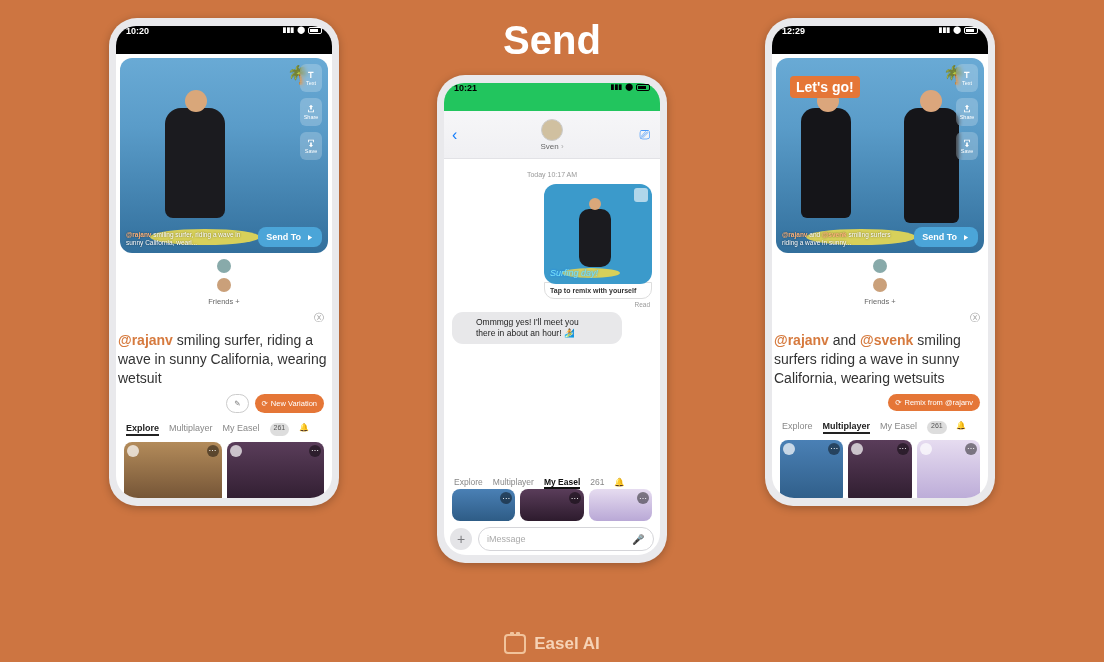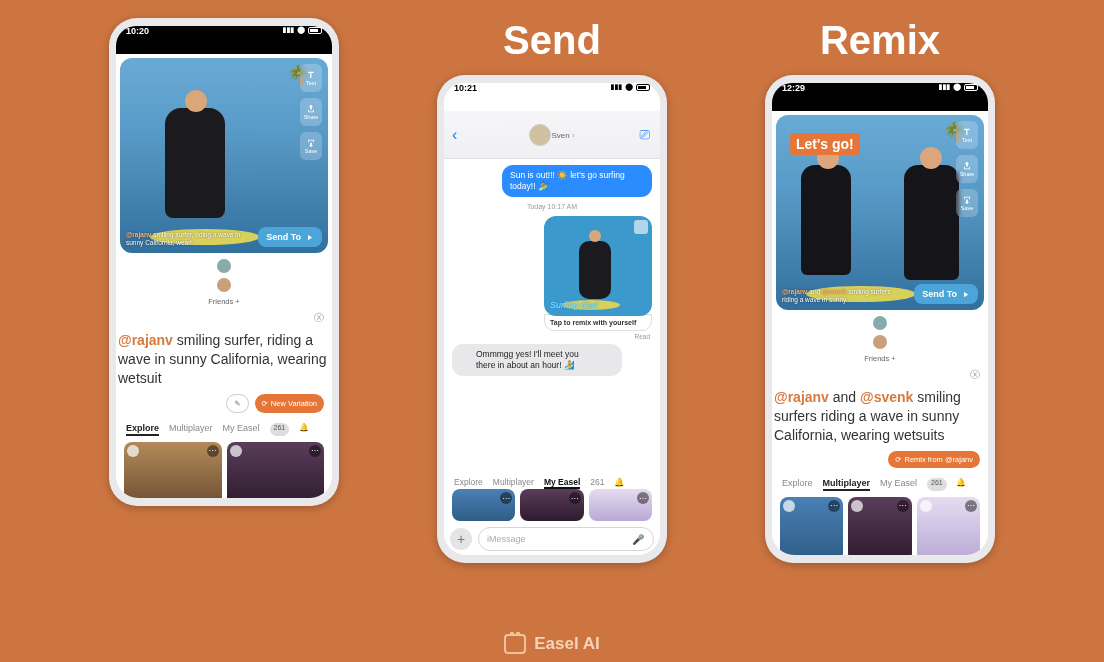--- a/index.html
+++ b/index.html
@@ -50,21 +50,21 @@
   .indic { display: flex; align-items: center; gap: 3px; font-size: 7px; }
   .battery { width: 14px; height: 7px; border: 1px solid #fff; border-radius: 2px; position: relative;}
   .battery::after{ content:""; position:absolute; left:1px;top:1px;bottom:1px; width:8px; background:#fff;}
   .phone-inner{
     background:#fff;
     border-radius: 0 0 22px 22px;
     height: calc(100% - 28px);
     overflow:hidden;
     position: relative;
   }
-  .notch-bar.light{ background:#ffffff; color:#000; border-radius:20px 20px 0 0;}
+  .notch-bar.light{ background:#22c55e; color:#000; border-radius:20px 20px 0 0;}
   .notch-bar.light .battery{ border-color:#000;}
   .notch-bar.light .battery::after{ background:#000;}
 
   
   .hero-card{
     margin:4px 4px 0;
     border-radius: 12px;
     overflow:hidden;
     position:relative;
     height:195px;
@@ -145,21 +145,21 @@
   .thumb .corner{position:absolute;top:3px;left:3px;width:12px;height:12px;border-radius:50%;background:rgba(255,255,255,.7);}
 
   
   .im-header{
     height:48px; display:flex; align-items:center; justify-content:center;
     position:relative; background:linear-gradient(#f6f6f8,#f0f0f3);
     border-bottom:1px solid #e2e2e6;
   }
   .im-header .back{ position:absolute; left:8px; color:#157efb; font-size:16px;}
   .im-header .cam{ position:absolute; right:10px; color:#157efb; font-size:13px;}
-  .im-contact{ display:flex; flex-direction:row; align-items:center;}
+  .im-contact{ display:flex; flex-direction:column; align-items:center;}
   .im-avatar{ width:22px;height:22px;border-radius:50%;background:#d0c0a0; border:1px solid #ccc;}
   .im-name{ font-size:8px; color:#666; margin-top:1px;}
   .im-name::after{ content:" ›"; color:#aaa;}
 
   .chat-area{ padding:6px 8px; font-size:8.5px;}
   .bubble-out{
     background:#2a8cff; color:#fff; padding:5px 8px; border-radius:11px;
     max-width:150px; margin-left:auto; line-height:1.3;
   }
   .timestamp{ text-align:center; color:#999; font-size:7px; margin:6px 0;}
@@ -321,21 +321,20 @@
         <div class="im-header">
           <span class="back">‹</span>
           <div class="im-contact">
             <div class="im-avatar"></div>
             <div class="im-name">Sven</div>
           </div>
           <span class="cam">⎚</span>
         </div>
 
         <div class="chat-area">
-          <div class="bubble-out">Sun is out!!! ☀️ let's go surfing today!! 🏄</div>
           <div class="timestamp">Today 10:17 AM</div>
           <div class="img-msg">
             <span class="corner-ic"></span>
             <div class="mini-board"></div>
             <div class="mini-surf">
                 <div class="mini-head"></div>
               </div>
             <div class="ribbon">Surfing day!</div>
           </div>
           <div class="remix-pill">Tap to remix with yourself</div>
@@ -367,21 +366,20 @@
           <div class="compose-input">
             <span>iMessage</span>
             <span class="mic">🎤</span>
           </div>
         </div>
       </div>
     </div>
   </div>
 
   <div class="col">
-    <div class="col-title">Remix</div>
     <div class="phone">
       <div class="notch-bar">
         <span>12:29</span>
         <span class="indic">
           <span>▮▮▮</span>
           <span>⬤</span>
           <span class="battery"></span>
         </span>
       </div>
       <div class="phone-inner">

